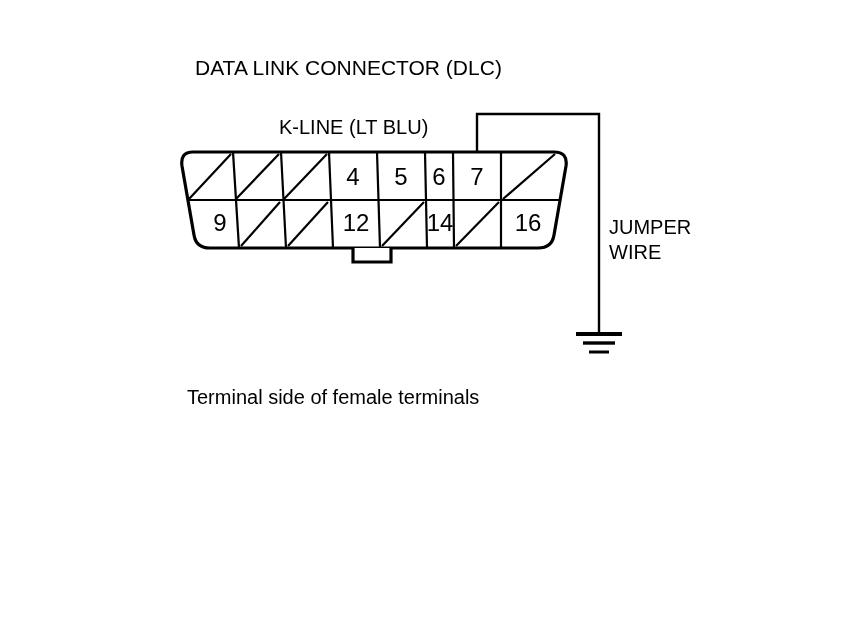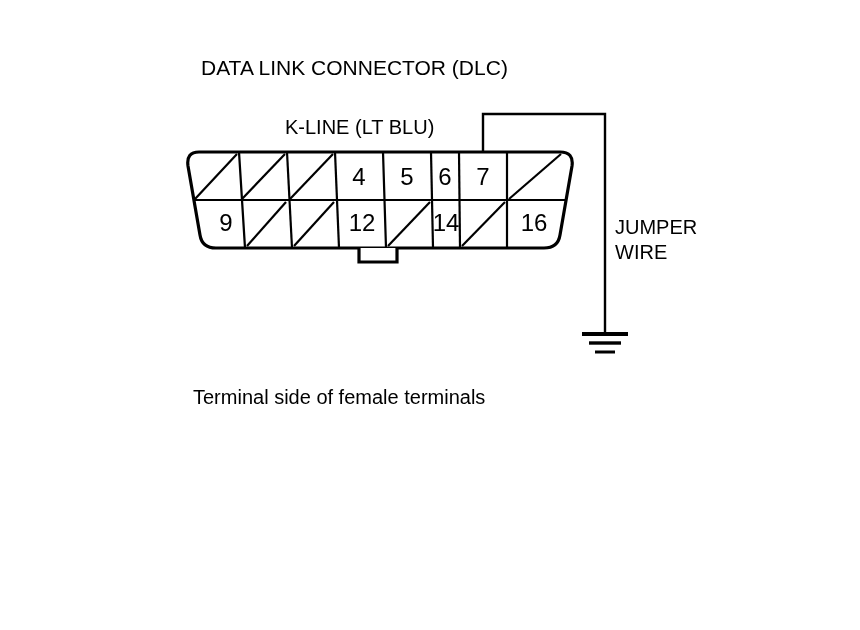--- a/index.html
+++ b/index.html
@@ -10,21 +10,21 @@
   body {
     width: 860px;
     height: 630px;
     position: relative;
     overflow: hidden;
     font-family: "Liberation Sans", sans-serif;
     color: #000000;
   }
   #diagram-root {
     position: absolute;
-    left: 8px;
+    left: 2px;
     top: 0;
     width: 768px;
     height: 630px;
   }
   svg.diagram-canvas {
     display: block;
     width: 860px;
     height: 630px;
   }
   .txt {

